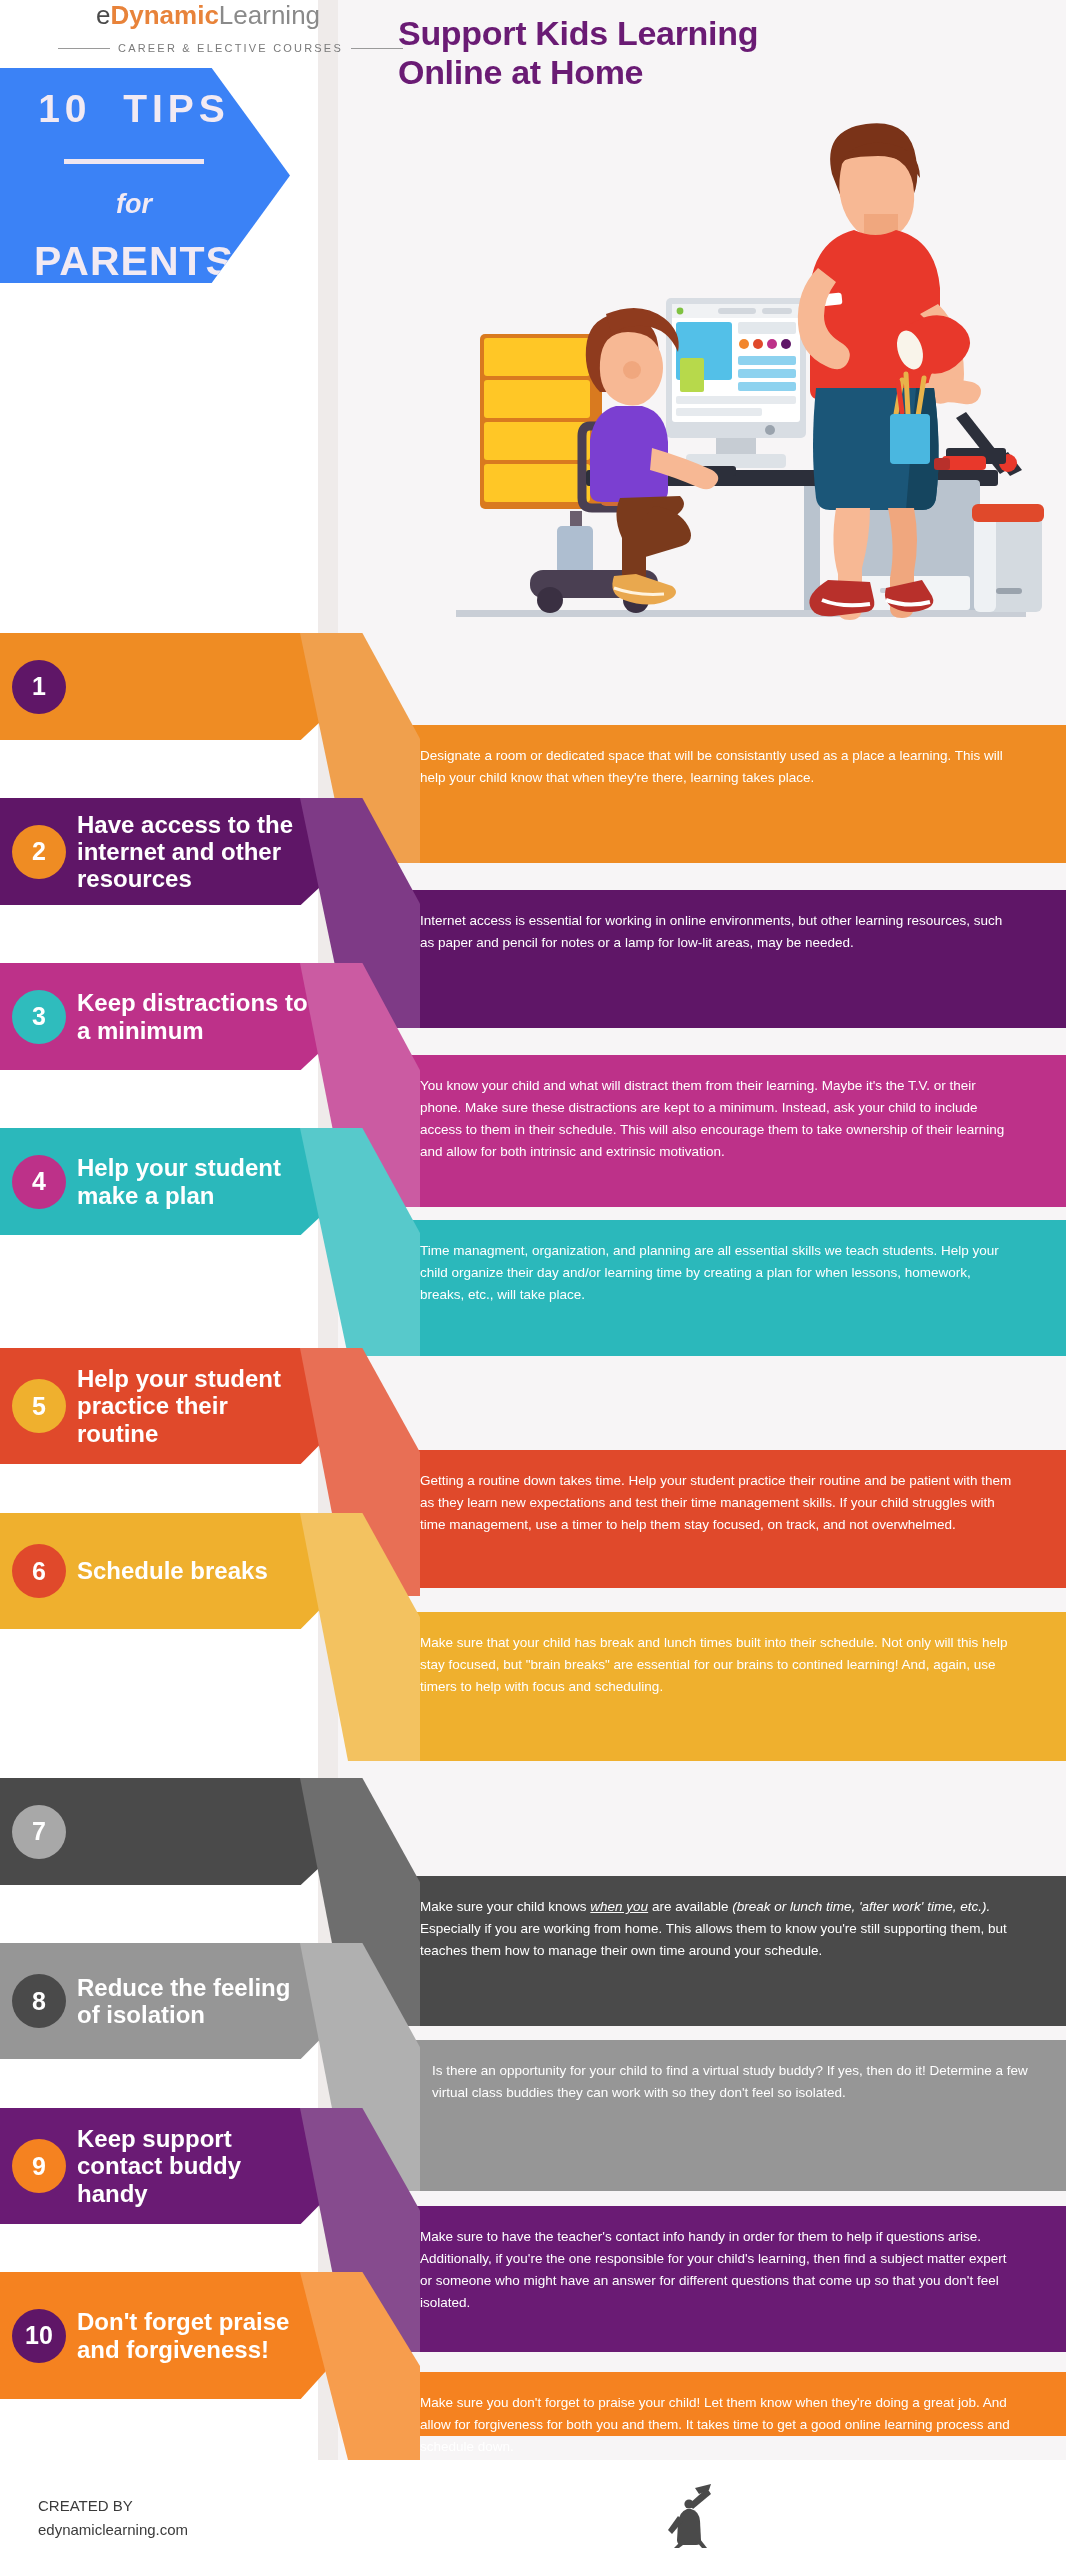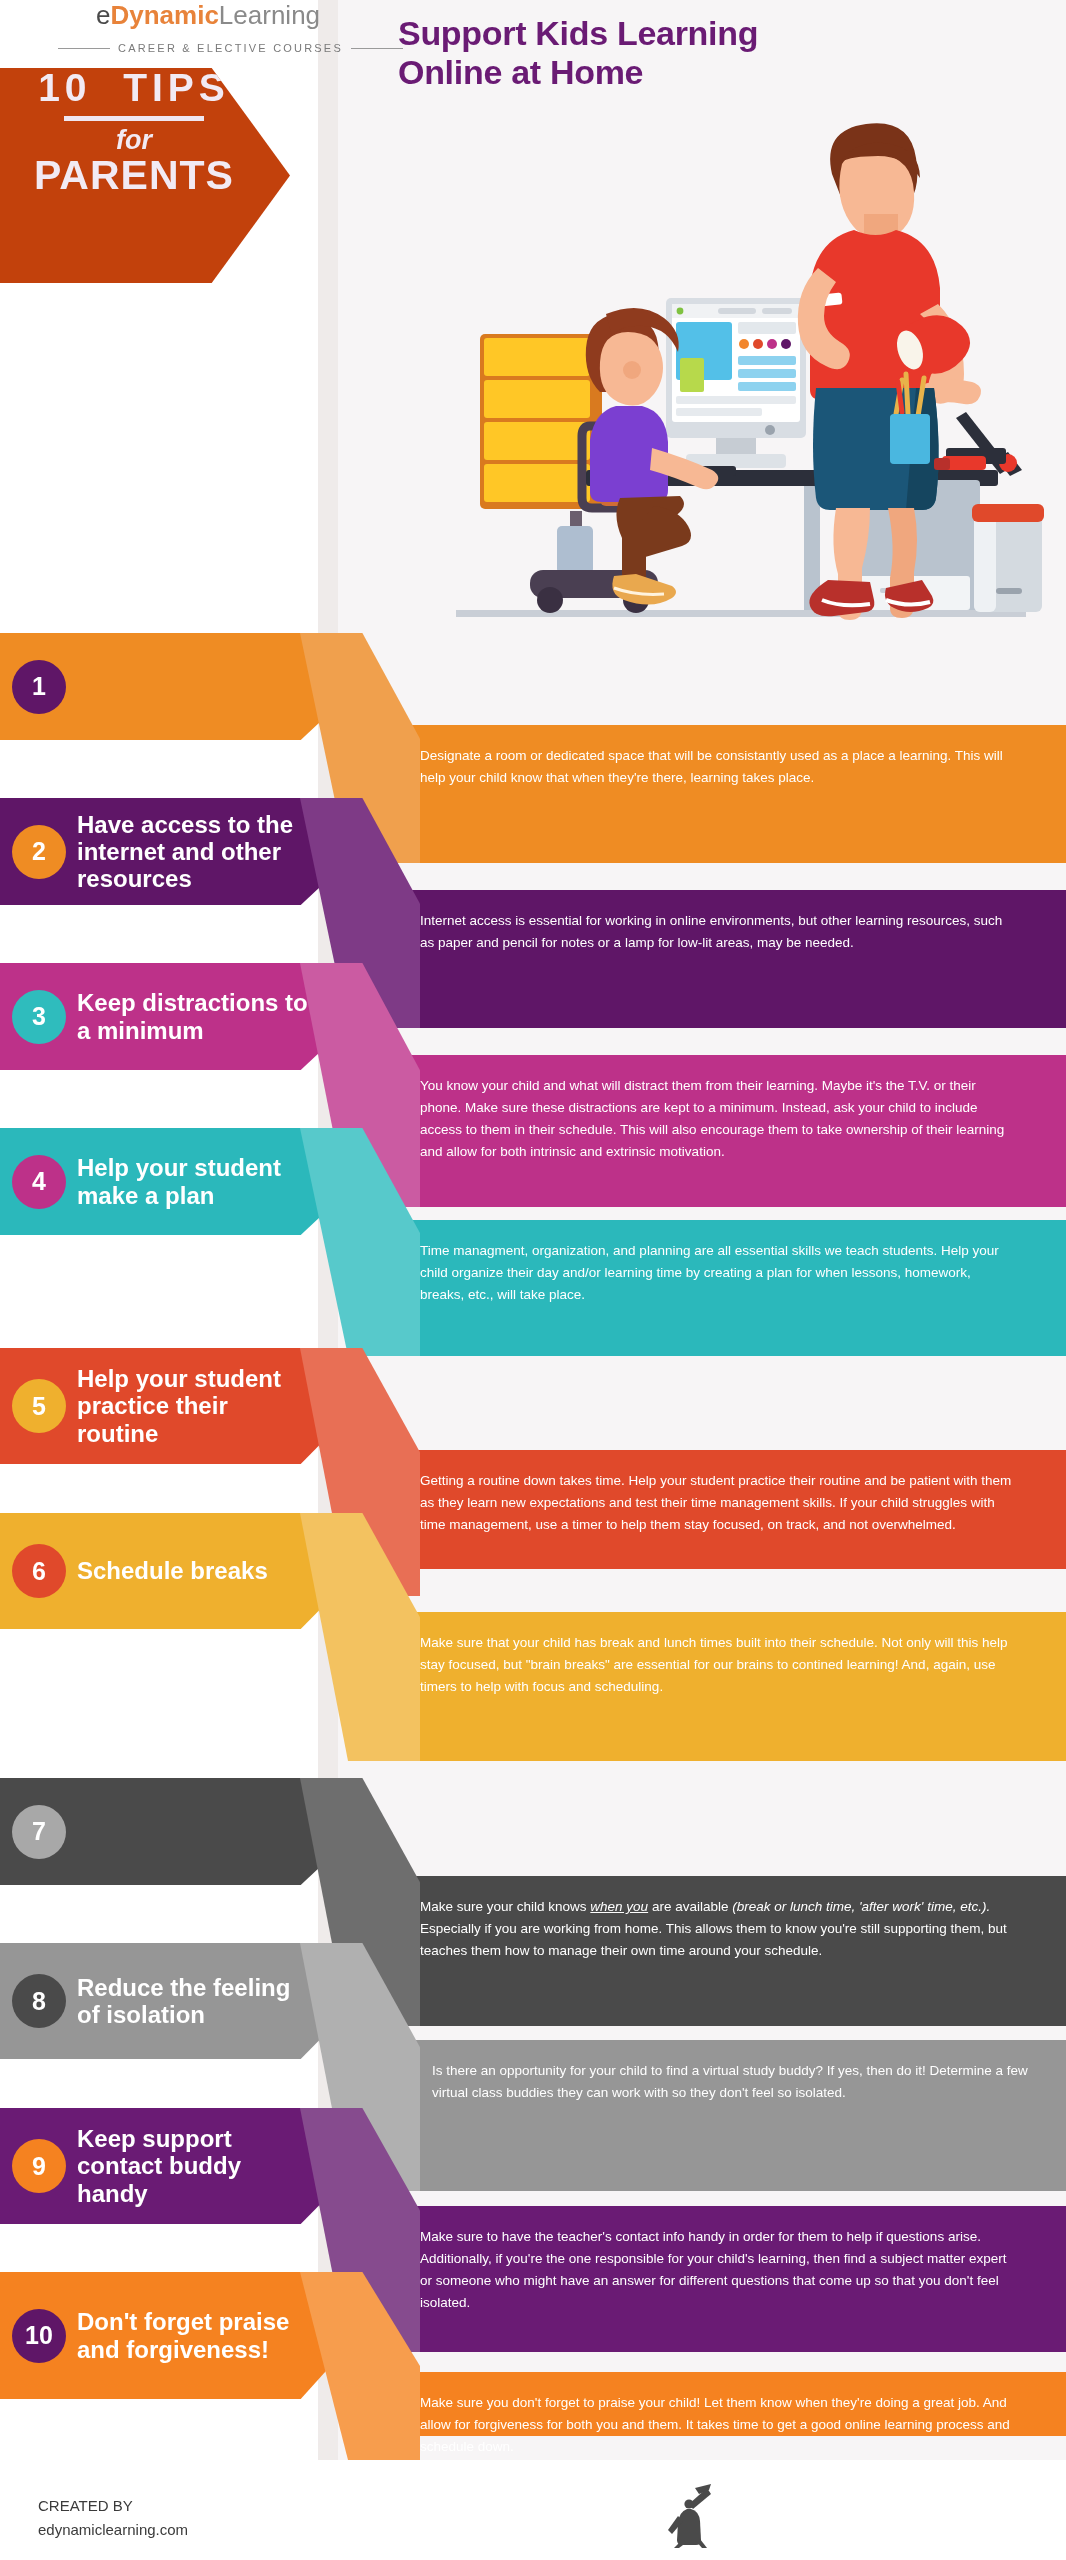--- a/index.html
+++ b/index.html
@@ -23,24 +23,24 @@
     background:#ffffff;
   }
   .bg-footer{
     position:absolute; left:0; top:2460px; width:1066px; height:100px;
     background:#ffffff;
   }
 
   
   .hero-banner{
     position:absolute; left:0; top:68px; width:290px; height:215px;
-    background:#c2410c;
+    background:#3b82f6;
     border-top-right-radius:14px; border-bottom-right-radius:14px;
     clip-path:polygon(0 0, 73% 0, 100% 50%, 73% 100%, 0 100%);
-    display:flex; flex-direction:column; align-items:center; justify-content:flex-start;
+    display:flex; flex-direction:column; align-items:center; justify-content:space-between;
     color:#f2eaf3;
   }
   .hero-tips{
     font-size:39px; font-weight:700; letter-spacing:5px;
     font-family:"Liberation Sans Narrow","Liberation Sans",sans-serif;
     line-height:1; padding-right:22px;
   }
   .hero-rule{
     width:140px; height:5px; background:#efe6f0; margin:9px 0 5px 0;
     margin-right:22px;
@@ -301,21 +301,21 @@
   </div>
   <div class="connector" style="left:300px;top:1128px;width:120px;height:228px;background:#57c9cb;clip-path:polygon(0 0,52% 0,100% 46%,100% 100%,40% 100%);"></div>
   <div class="tip-desc" style="left:380px;top:1220px;width:686px;height:136px;background:#2bb8bb;">Time managment, organization, and planning are all essential skills we teach students. Help your child organize their day and/or learning time by creating a plan for when lessons, homework, breaks, etc., will take place.</div>
 
   <div class="tip-label" style="top:1348px;height:116px;width:358px;">
     <div class="shape" style="background:#e0492b;"></div>
     <div class="tip-num" style="background:#efb02e;">5</div>
     <div class="tip-title">Help your student practice their routine</div>
   </div>
   <div class="connector" style="left:300px;top:1348px;width:120px;height:248px;background:#e86f55;clip-path:polygon(0 0,52% 0,100% 42%,100% 100%,40% 100%);"></div>
-  <div class="tip-desc" style="left:380px;top:1450px;width:686px;height:119px;background:#e0492b;">Getting a routine down takes time. Help your student practice their routine and be patient with them as they learn new expectations and test their time management skills. If your child struggles with time management, use a timer to help them stay focused, on track, and not overwhelmed.</div>
+  <div class="tip-desc" style="left:380px;top:1450px;width:686px;height:138px;background:#e0492b;">Getting a routine down takes time. Help your student practice their routine and be patient with them as they learn new expectations and test their time management skills. If your child struggles with time management, use a timer to help them stay focused, on track, and not overwhelmed.</div>
 
   <div class="tip-label" style="top:1513px;height:116px;width:358px;">
     <div class="shape" style="background:#efb02e;"></div>
     <div class="tip-num" style="background:#e0492b;">6</div>
     <div class="tip-title">Schedule breaks</div>
   </div>
   <div class="connector" style="left:300px;top:1513px;width:120px;height:248px;background:#f3c260;clip-path:polygon(0 0,52% 0,100% 42%,100% 100%,40% 100%);"></div>
   <div class="tip-desc" style="left:380px;top:1612px;width:686px;height:149px;background:#efb02e;">Make sure that your child has break and lunch times built into their schedule. Not only will this help stay focused, but "brain breaks" are essential for our brains to contined learning! And, again, use timers to help with focus and scheduling.</div>
 
   <div class="tip-label" style="top:1778px;height:107px;width:358px;">

